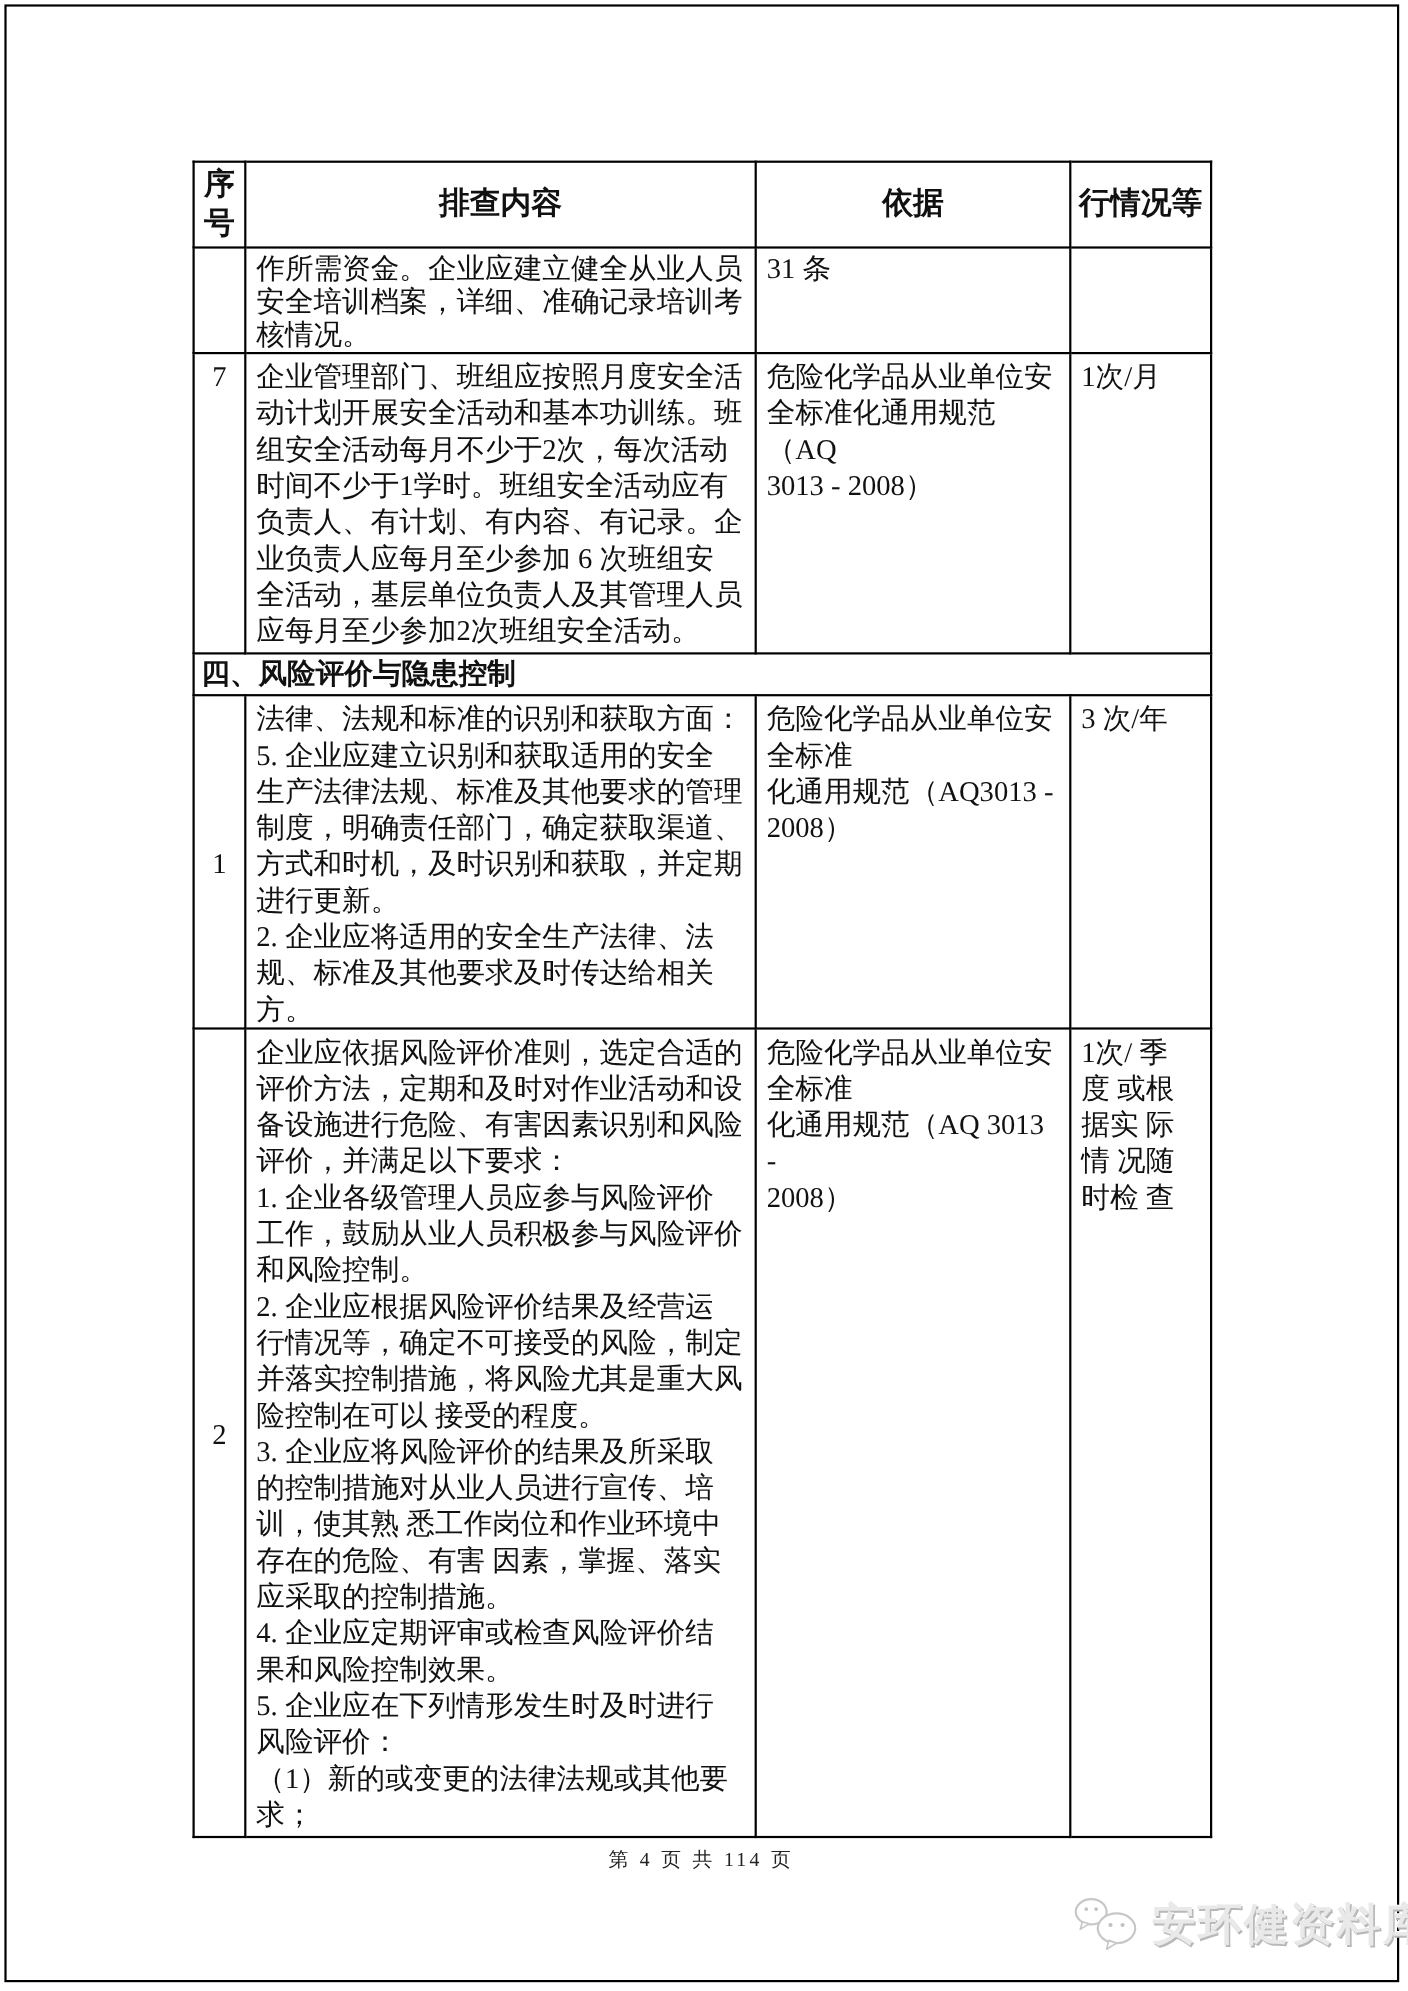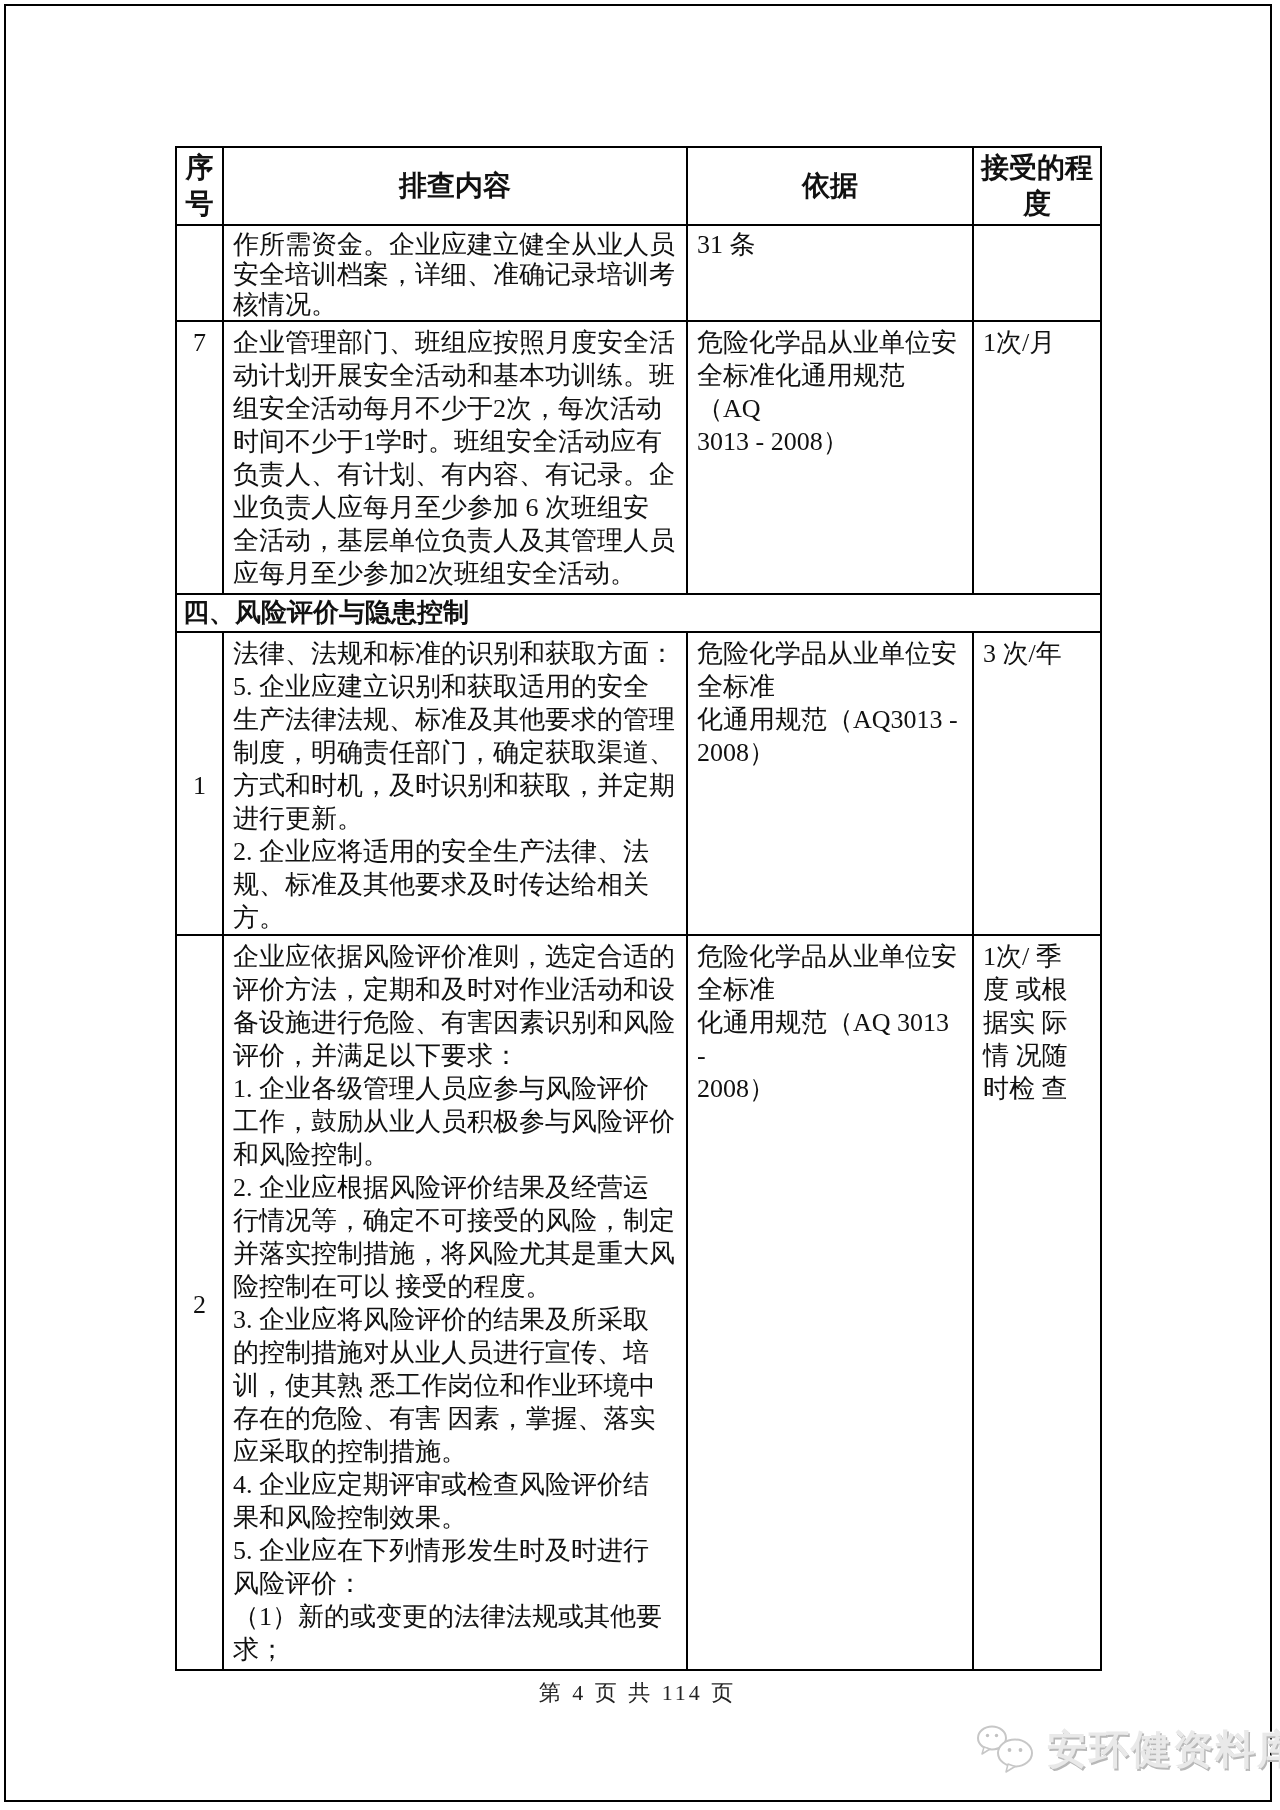--- a/index.html
+++ b/index.html
@@ -19,21 +19,21 @@
   td.mid{vertical-align:middle;}
   tr.h-header{height:58px;}
   tr.h-cont{height:91px;}
   tr.h-cont td{line-height:30px;}
   tr.h-r7{height:273px;}
   tr.h-sec{height:38px;}
   tr.h-sec td{font-weight:bold;line-height:34px;padding:1px 6px 0 6px;white-space:normal;}
   tr.h-r1{height:299px;}
   tr.h-r2{height:735px;}
   .footer{position:absolute;left:175px;top:1678px;width:925px;text-align:center;
-         font-size:22px;letter-spacing:3px;color:#222;}
+         font-size:18px;letter-spacing:3px;color:#222;}
   .watermark{position:absolute;left:975px;top:1722px;display:flex;
          align-items:center;gap:10px;}
   .watermark .wm-text{font-size:40px;font-weight:bold;letter-spacing:2px;
          color:#e9e9e9;text-shadow:1.5px 1.5px 0 #b8b8b8,-1px -1px 0 #ffffff;
          font-family:"Liberation Serif",serif;white-space:nowrap;}
 </style>
 </head>
 <body>
 
 <div class="frame"></div>
@@ -43,21 +43,21 @@
     <col style="width:47px">
       <col style="width:464px">
       <col style="width:286px">
       <col style="width:128px">
   </colgroup>
   <tbody>
       <tr class="h-header">
     <th>序号</th>
     <th>排查内容</th>
     <th>依据</th>
-    <th>接受的程度</th>
+    <th>行情况等</th>
   </tr>
   <tr class="h-cont">
     <td class="no-cell"></td>
     <td>作所需资金。企业应建立健全从业人员
 安全培训档案，详细、准确记录培训考
 核情况。</td>
     <td>31 条</td>
     <td></td>
   </tr>
   <tr class="h-r7">

